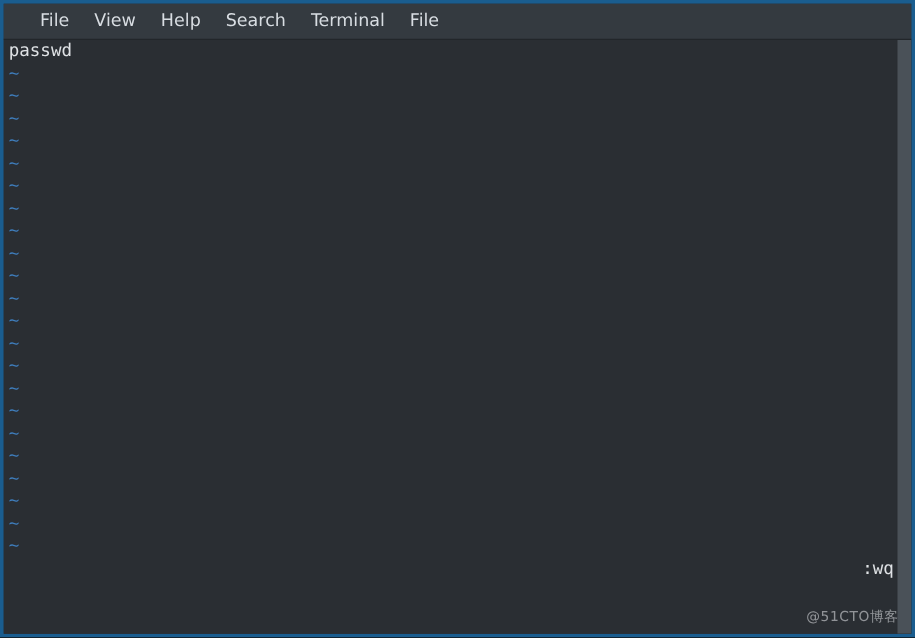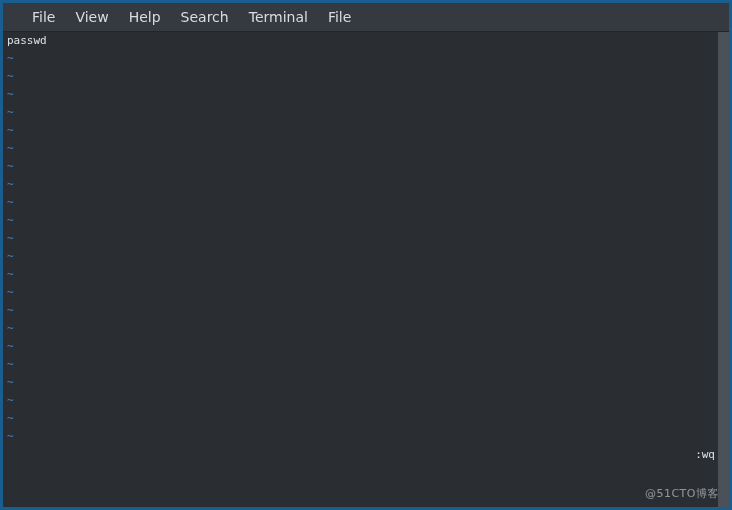--- a/index.html
+++ b/index.html
@@ -82,21 +82,21 @@
     flex: 1 1 auto;
     display: flex;
     background: #2a2e33;
     overflow: hidden;
   }
   .term {
     flex: 1 1 auto;
     padding: 0 2px 0 4px;
     color: #dfe2e5;
     font-family: "DejaVu Sans Mono", "Liberation Mono", monospace;
-    font-size: 11px;
+    font-size: 14px;
     line-height: 18px;
     white-space: pre;
   }
   .term .line { height: 18px; }
   .tilde {
     color: #3f7fbf;
   }
   .cmd-line {
     display: flex;
     align-items: flex-end;

